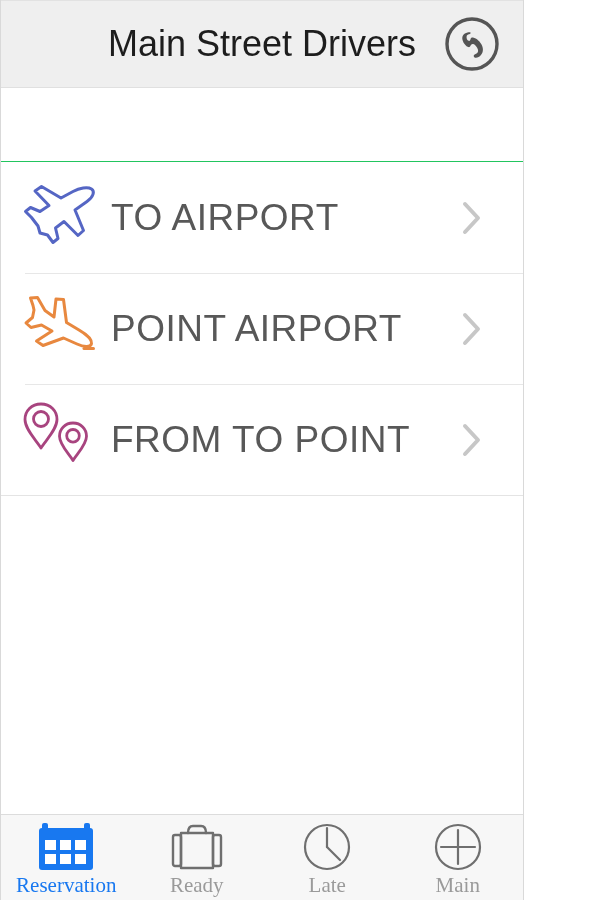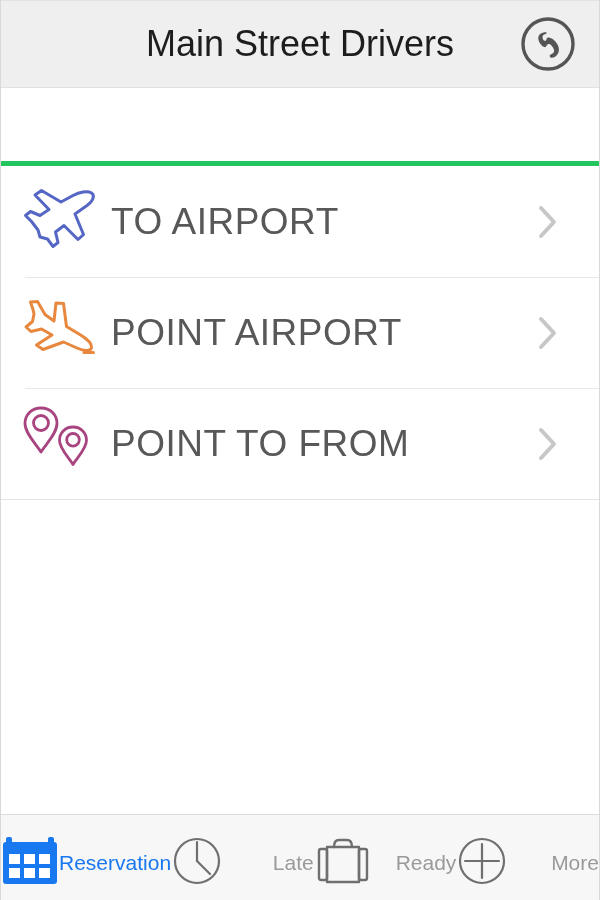--- a/index.html
+++ b/index.html
@@ -7,21 +7,21 @@
     padding: 0;
     background: #ffffff;
   }
   body {
     font-family: "Liberation Sans", sans-serif;
     -webkit-font-smoothing: antialiased;
   }
 
   .phone {
     position: relative;
-    width: 600px;
+    width: 524px;
     height: 900px;
     background: #ffffff;
     overflow: hidden;
     box-sizing: border-box;
     border-left: 1px solid #d9d9d9;
     border-right: 1px solid #d9d9d9;
     display: flex;
     flex-direction: column;
   }
 
@@ -69,21 +69,21 @@
   }
   .top-gap {
     height: 73px;
     flex: 0 0 73px;
     background: #ffffff;
   }
 
   
   .service-list {
     background: #ffffff;
-    border-top: 5px solid #22c55e;
+    border-top: 1px solid #22c55e;
     border-bottom: 1px solid #e4e4e4;
   }
   .service-row {
     position: relative;
     height: 111px;
     display: flex;
     align-items: center;
     background: #ffffff;
     cursor: pointer;
     box-sizing: border-box;
@@ -139,25 +139,26 @@
     height: 86px;
     background: #f7f7f7;
     border-top: 1px solid #dcdcdc;
     display: flex;
     align-items: stretch;
     box-sizing: border-box;
   }
   .tab {
     flex: 1 1 25%;
     display: flex;
-    flex-direction: row;
-    align-items: center;
-    justify-content: space-between;
+    flex-direction: column;
+    align-items: center;
+    justify-content: flex-start;
     padding-top: 7px;
     cursor: pointer;
+    font-family: Liberation Serif, serif;
   }
   .tab-icon {
     height: 50px;
     display: flex;
     align-items: center;
     justify-content: center;
   }
   .tab-label {
     font-size: 21px;
     line-height: 1;
@@ -292,21 +293,21 @@
               <circle cx="20.0" cy="19.0" r="7.5"></circle>
               <path d="M52.0 23.0
                        C60.0 23.0 65.5 29.0 65.5 36.2
                        C65.5 44.7 55.8 54.0 52.0 60.5
                        C48.2 54.0 38.5 44.7 38.5 36.2
                        C38.5 29.0 44.0 23.0 52.0 23.0 Z"></path>
               <circle cx="52.0" cy="35.8" r="6.3"></circle>
             </g>
           </svg>
         </div>
-        <div class="service-label">POINT TO FROM</div>
+        <div class="service-label">FROM TO POINT</div>
         <div class="chevron">
           <svg width="22" height="36" viewBox="0 0 22 36">
             <polyline points="4,4 17,18 4,32" fill="none" stroke="#c7c7c7" stroke-width="4" stroke-linecap="round" stroke-linejoin="round"></polyline>
           </svg>
         </div>
       </div>
 
 
     </div>
 
@@ -327,52 +328,52 @@
           <rect x="8" y="32" width="11" height="10" fill="#ffffff"></rect>
           <rect x="23" y="32" width="11" height="10" fill="#ffffff"></rect>
           <rect x="38" y="32" width="11" height="10" fill="#ffffff"></rect>
         </svg>
       </div>
       <div class="tab-label">Reservation</div>
     </div>
 
     <div class="tab">
       <div class="tab-icon">
-        <svg width="52" height="50" viewBox="0 0 52 50">
-          <g fill="none" stroke="#6f6f6f" stroke-width="2.2" stroke-linecap="round">
-            <circle cx="26" cy="25" r="22"></circle>
-            <line x1="26" y1="25" x2="26" y2="6"></line>
-            <line x1="26" y1="25" x2="39" y2="38"></line>
-          </g>
-        </svg>
-      </div>
-      <div class="tab-label">Late</div>
-    </div>
-
-    <div class="tab">
-      <div class="tab-icon">
         <svg width="58" height="50" viewBox="0 0 58 50">
           <g fill="none" stroke="#6f6f6f" stroke-width="2.4" stroke-linejoin="round" stroke-linecap="round">
             <path d="M20 11 C20 6 22 4 25 4 L33 4 C36 4 38 6 38 11"></path>
             <rect x="13" y="11" width="32" height="35"></rect>
             <rect x="5" y="13" width="8" height="31" rx="2"></rect>
             <rect x="45" y="13" width="8" height="31" rx="2"></rect>
           </g>
         </svg>
       </div>
       <div class="tab-label">Ready</div>
+    </div>
+
+    <div class="tab">
+      <div class="tab-icon">
+        <svg width="52" height="50" viewBox="0 0 52 50">
+          <g fill="none" stroke="#6f6f6f" stroke-width="2.2" stroke-linecap="round">
+            <circle cx="26" cy="25" r="22"></circle>
+            <line x1="26" y1="25" x2="26" y2="6"></line>
+            <line x1="26" y1="25" x2="39" y2="38"></line>
+          </g>
+        </svg>
+      </div>
+      <div class="tab-label">Late</div>
     </div>
 
     <div class="tab">
       <div class="tab-icon">
         <svg width="52" height="50" viewBox="0 0 52 50">
           <g fill="none" stroke="#6f6f6f" stroke-width="2.2" stroke-linecap="round">
             <circle cx="26" cy="25" r="22"></circle>
             <line x1="26" y1="8" x2="26" y2="42"></line>
             <line x1="9" y1="25" x2="43" y2="25"></line>
           </g>
         </svg>
       </div>
-      <div class="tab-label">More</div>
+      <div class="tab-label">Main</div>
     </div>
 
   </div>
 </div>
 
 </body></html>

